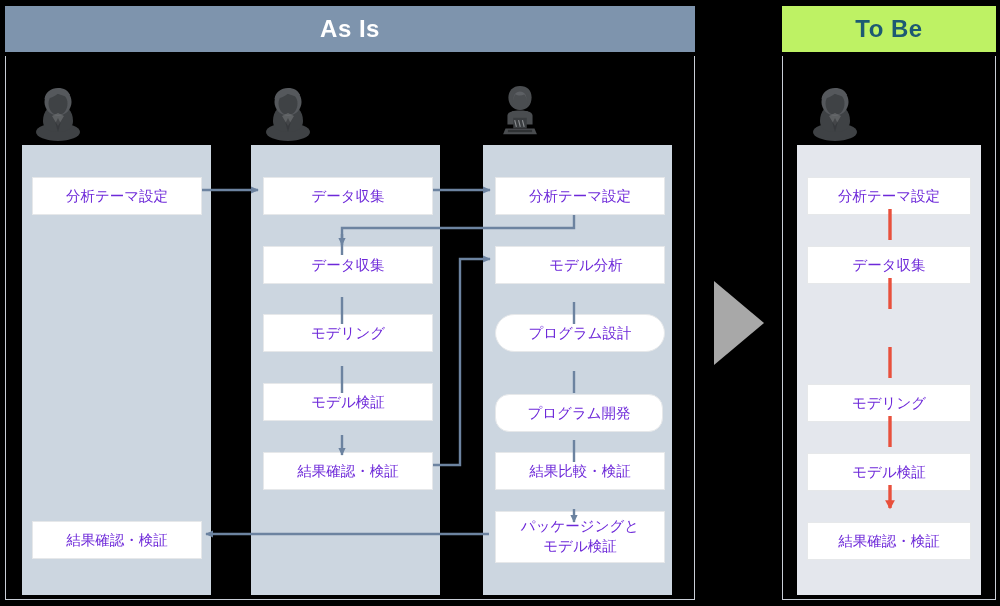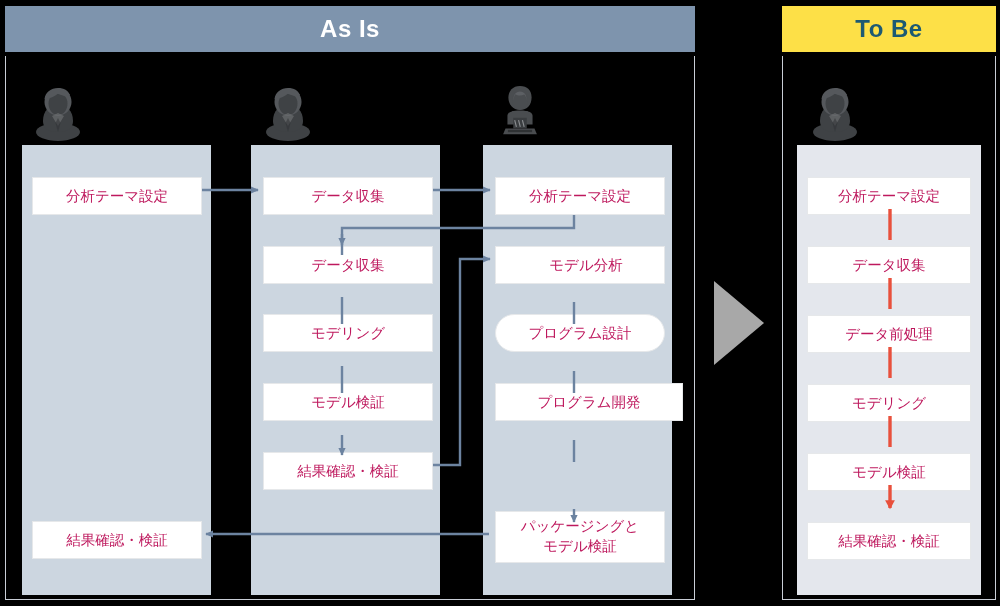--- a/index.html
+++ b/index.html
@@ -21,40 +21,40 @@
   #asis-panel { left: 5px; top: 6px; width: 690px; height: 594px; }
   #asis-panel .panel-header {
     height: 46px; background: #7e94ad; color: #ffffff; font-size: 24px;
   }
   #asis-body {
     position: absolute; left: 0; top: 50px; right: 0; bottom: 0;
     background: #000000; border: 1px solid #c9ced6; border-top: none;
   }
   #tobe-panel { left: 782px; top: 6px; width: 214px; height: 594px; }
   #tobe-panel .panel-header {
-    height: 46px; background: #fde047; color: #1d5a73; font-size: 24px;
+    height: 46px; background: #bef264; color: #1d5a73; font-size: 24px;
   }
   #tobe-body {
     position: absolute; left: 0; top: 50px; right: 0; bottom: 0;
     background: #000000; border: 1px solid #c9ced6; border-top: none;
   }
 
   
   .lane { position: absolute; background: #ccd6e0; }
   .tobe-lane { position: absolute; background: #e4e7ed; }
 
   
   .person { position: absolute; width: 52px; height: 56px; }
   .person svg { width: 100%; height: 100%; display: block; }
 
   
   .box {
     position: absolute; background: #ffffff; border: 1px solid #e6e8ea;
     display: flex; align-items: center; justify-content: center; text-align: center;
-    color: #be185d; font-size: 14.5px; line-height: 1.25;
+    color: #6d28d9; font-size: 14.5px; line-height: 1.25;
     font-family: "DejaVu Sans", "Liberation Sans", sans-serif;
   }
   .box.two-line { line-height: 1.35; align-items: center; }
 
   
   #wires { position: absolute; left: 0; top: 0; width: 1000px; height: 606px; pointer-events: none; }
 
   
   #mid-arrow { position: absolute; left: 714px; top: 281px; width: 50px; height: 84px; }
 </style>
@@ -116,21 +116,22 @@
 
       <div class="box" style="left:257px; top:121px; width:170px; height:38px;">データ収集</div>
       <div class="box" style="left:257px; top:190px; width:170px; height:38px;">データ収集</div>
       <div class="box" style="left:257px; top:258px; width:170px; height:38px;">モデリング</div>
       <div class="box" style="left:257px; top:327px; width:170px; height:38px;">モデル検証</div>
       <div class="box" style="left:257px; top:396px; width:170px; height:38px;">結果確認・検証</div>
 
       <div class="box" style="left:489px; top:121px; width:170px; height:38px;">分析テーマ設定</div>
       <div class="box" style="left:489px; top:190px; width:170px; height:38px;padding-left:12px;">モデル分析</div>
       <div class="box" style="left:489px; top:258px; width:170px; height:38px;border-radius:19px;">プログラム設計</div>
-      <div class="box" style="left:489px; top:327px; width:188px; height:38px;">プログラム開発</div>
+      <div class="box" style="left:489px; top:338px; width:168px; height:38px;border-radius:14px;">プログラム開発</div>
+      <div class="box" style="left:489px; top:396px; width:170px; height:38px;">結果比較・検証</div>
       <div class="box two-line" style="left:489px; top:455px; width:170px; height:52px; flex-direction:column;">
         <span>パッケージングと</span>
         <span>モデル検証</span>
       </div>
 
     </div>
   </div>
 
   <div id="mid-arrow">
     <svg viewBox="0 0 50 84" width="50" height="84">
@@ -151,21 +152,20 @@
           <path d="M26 4c-8.5 0-13.5 5.5-13.5 13 0 6.5 5 13.5 13.5 13.5S39.5 23.5 39.5 17C39.5 9.5 34.5 4 26 4z" fill="#55585c"></path>
           <path d="M26 9c-6 0-9.5 4-9.5 9.5S20 30 26 30s9.5-5.5 9.5-11.5S32 9 26 9z" fill="#3f4245"></path>
           <path d="M12.5 14c1-7 6.5-11 13.5-11 6 0 10 2.5 12 7-4 2-8 .5-12-1.5-3 3-8 5-13.5 5.5z" fill="#55585c"></path>
           <path d="M20 31l6 10 6-10-6-3z" fill="#ffffff" opacity=".16"></path>
           <path d="M26 33l-2.5 5 2.5 9 2.5-9z" fill="#2f3234" opacity=".55"></path>
         </svg>
       </div>
 
       <div class="box" style="left:24px; top:121px; width:164px; height:38px;">分析テーマ設定</div>
       <div class="box" style="left:24px; top:190px; width:164px; height:38px;">データ収集</div>
-      <div class="box" style="left:24px; top:259px; width:164px; height:38px;">データ前処理</div>
       <div class="box" style="left:24px; top:328px; width:164px; height:38px;">モデリング</div>
       <div class="box" style="left:24px; top:397px; width:164px; height:38px;">モデル検証</div>
       <div class="box" style="left:24px; top:466px; width:164px; height:38px;">結果確認・検証</div>
     </div>
   </div>
 
   <svg id="wires">
     <defs>
       <marker id="ah-blue" markerWidth="9" markerHeight="9" refX="7.2" refY="4.5" orient="auto" markerUnits="userSpaceOnUse">
         <path d="M0,0.8 L8,4.5 L0,8.2 z" fill="#6c83a0"></path>

